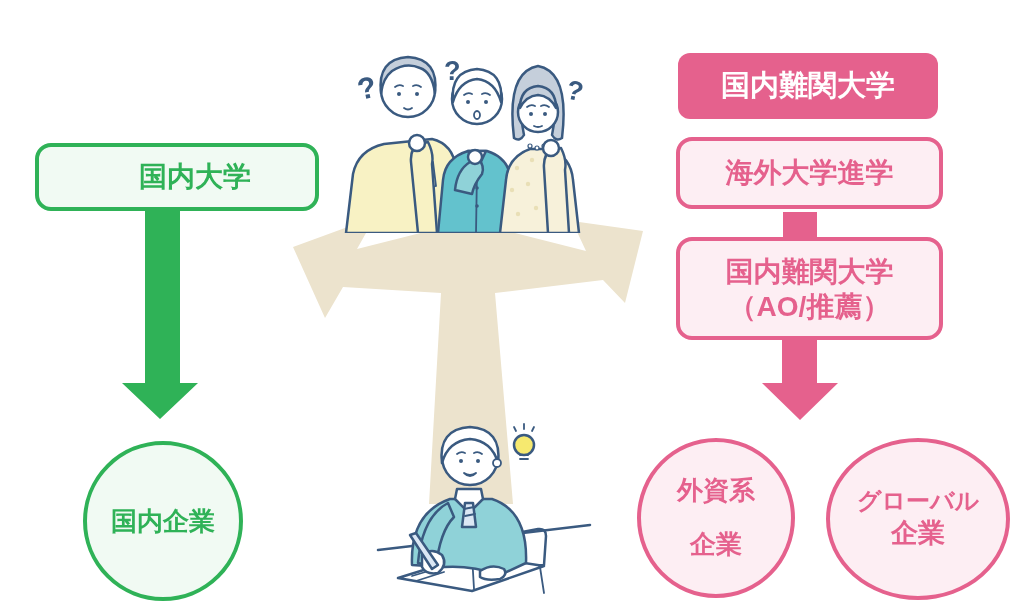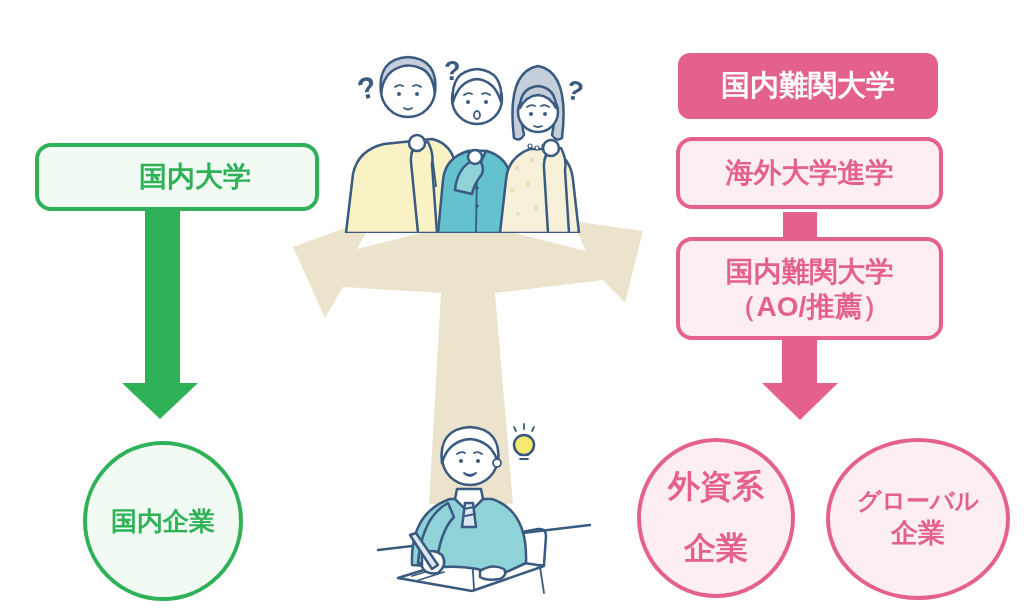--- a/index.html
+++ b/index.html
@@ -67,21 +67,21 @@
     background:var(--pink); z-index:2;
   }
   .pink-arrow{ left:762px; top:338px; z-index:2;}
   .pink-circle{
     background:var(--pink-bg);
     border:4px solid var(--pink); border-radius:50%;
     display:flex; flex-direction:column; align-items:center; justify-content:center;
     color:var(--pink); font-weight:bold; text-align:center;
     z-index:3;
   }
-  .pink-circle1{ left:637px; top:438px; width:158px; height:160px; font-size:32px; line-height:1.3;gap:20px;}
+  .pink-circle1{ left:637px; top:438px; width:158px; height:160px; font-size:26px; line-height:1.3;gap:20px;}
   .pink-circle2{ left:826px; top:438px; width:184px; height:162px;}
   .pink-circle2 .small-line{font-size:24px; line-height:1.2;}
   .pink-circle2 .big-line{font-size:27px; line-height:1.3;}
 
   
   .y-arrow{ left:0; top:0; z-index:1;}
   .family-illu{ left:322px; top:38px; z-index:2;}
   .student-illu{ left:352px; top:413px; z-index:2;}
 
   .outline{ stroke:var(--navy); stroke-width:2.5; stroke-linecap:round; stroke-linejoin:round;}

